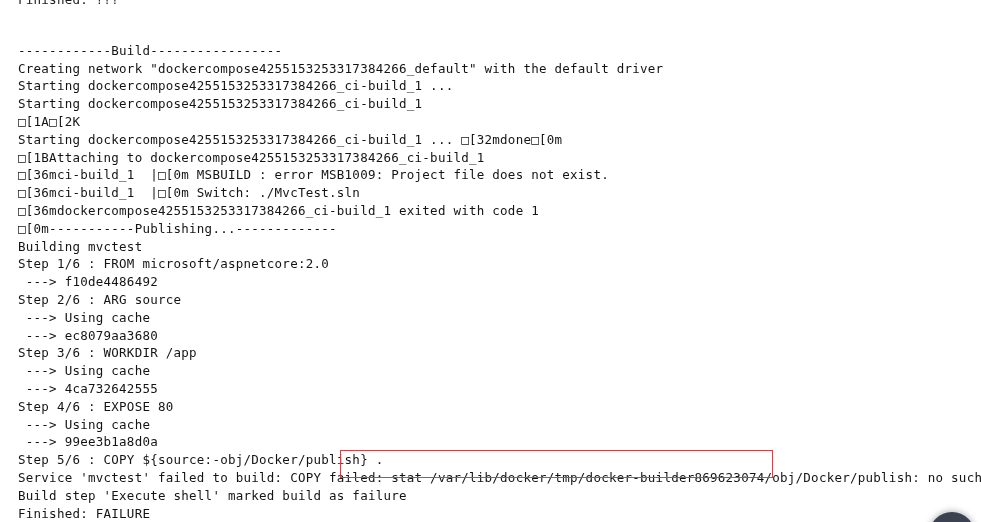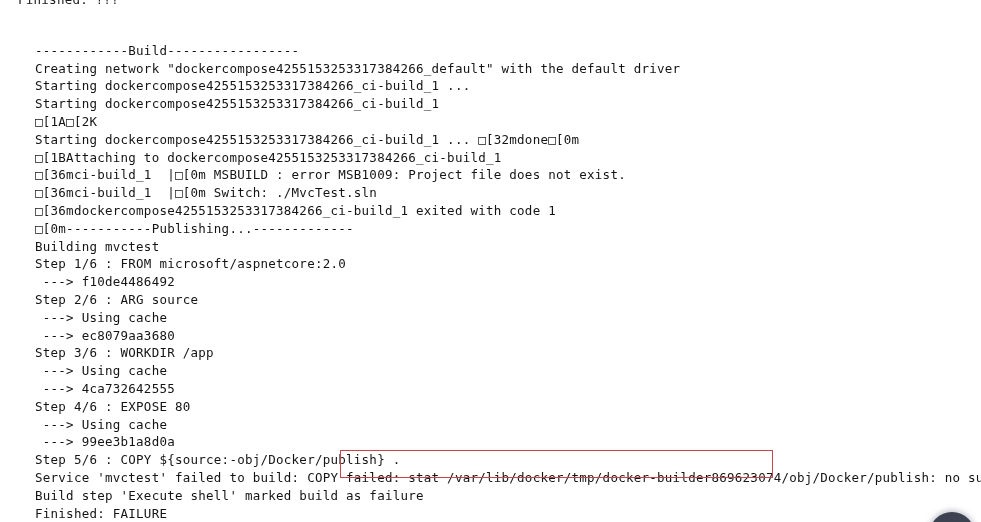--- a/index.html
+++ b/index.html
@@ -42,21 +42,20 @@
     line-height: 17.8px;
     color: #141414;
     white-space: pre;
     letter-spacing: 0.02em;
   }
 
   .log-line {
     white-space: pre;
     min-height: 17.8px;
     font-family: "DejaVu Sans Mono", "Liberation Mono", monospace;
-    margin-left: 17px;
   }
 
   
   .annotation-box {
     position: absolute;
     left: 340px;
     top: 450px;
     width: 433px;
     height: 28px;
     border: 1.3px solid #c4474b;

